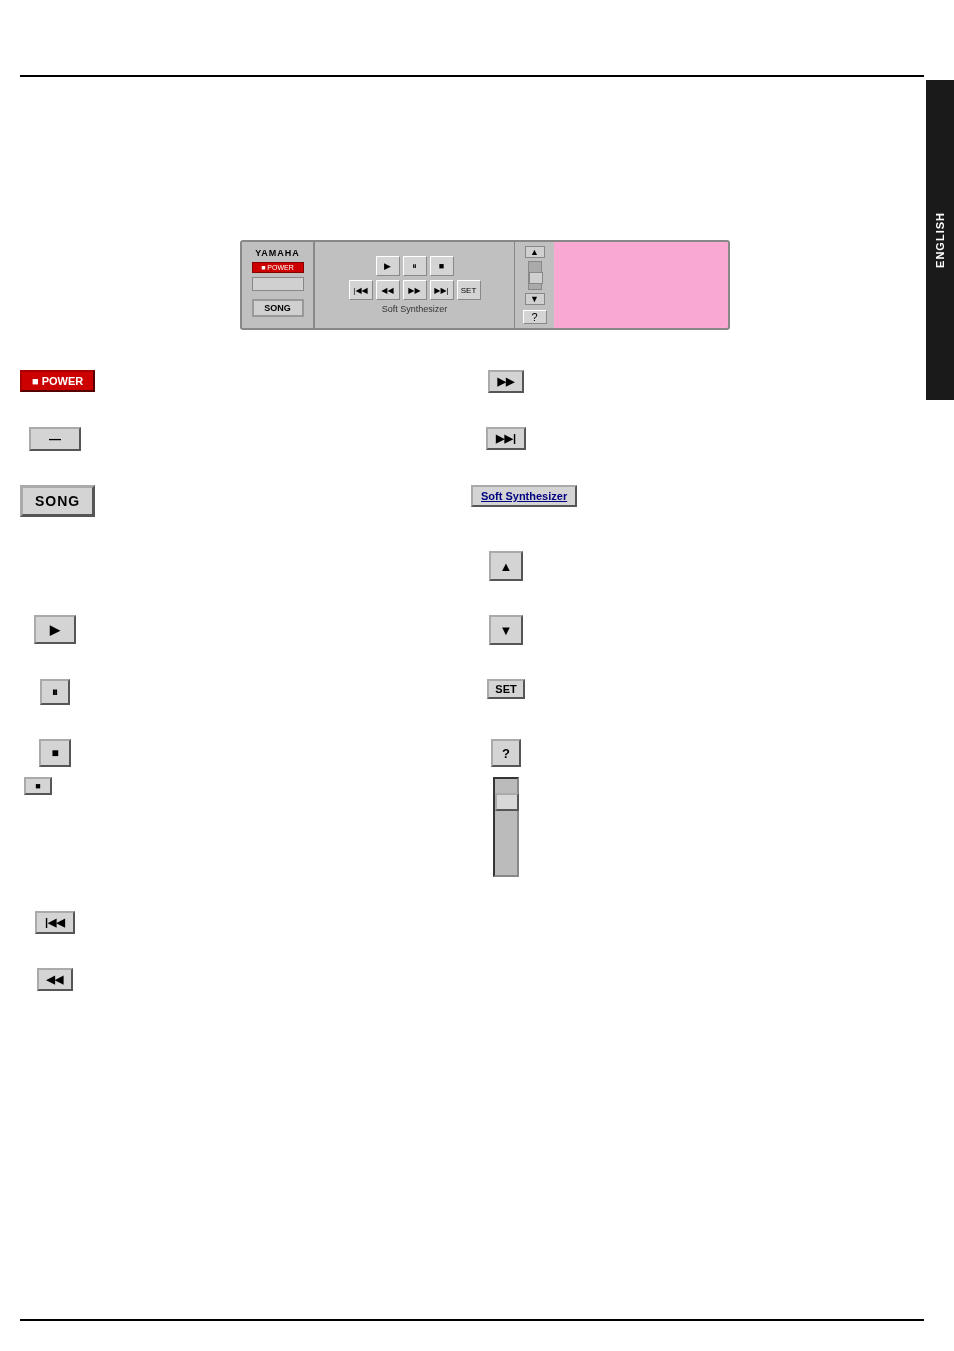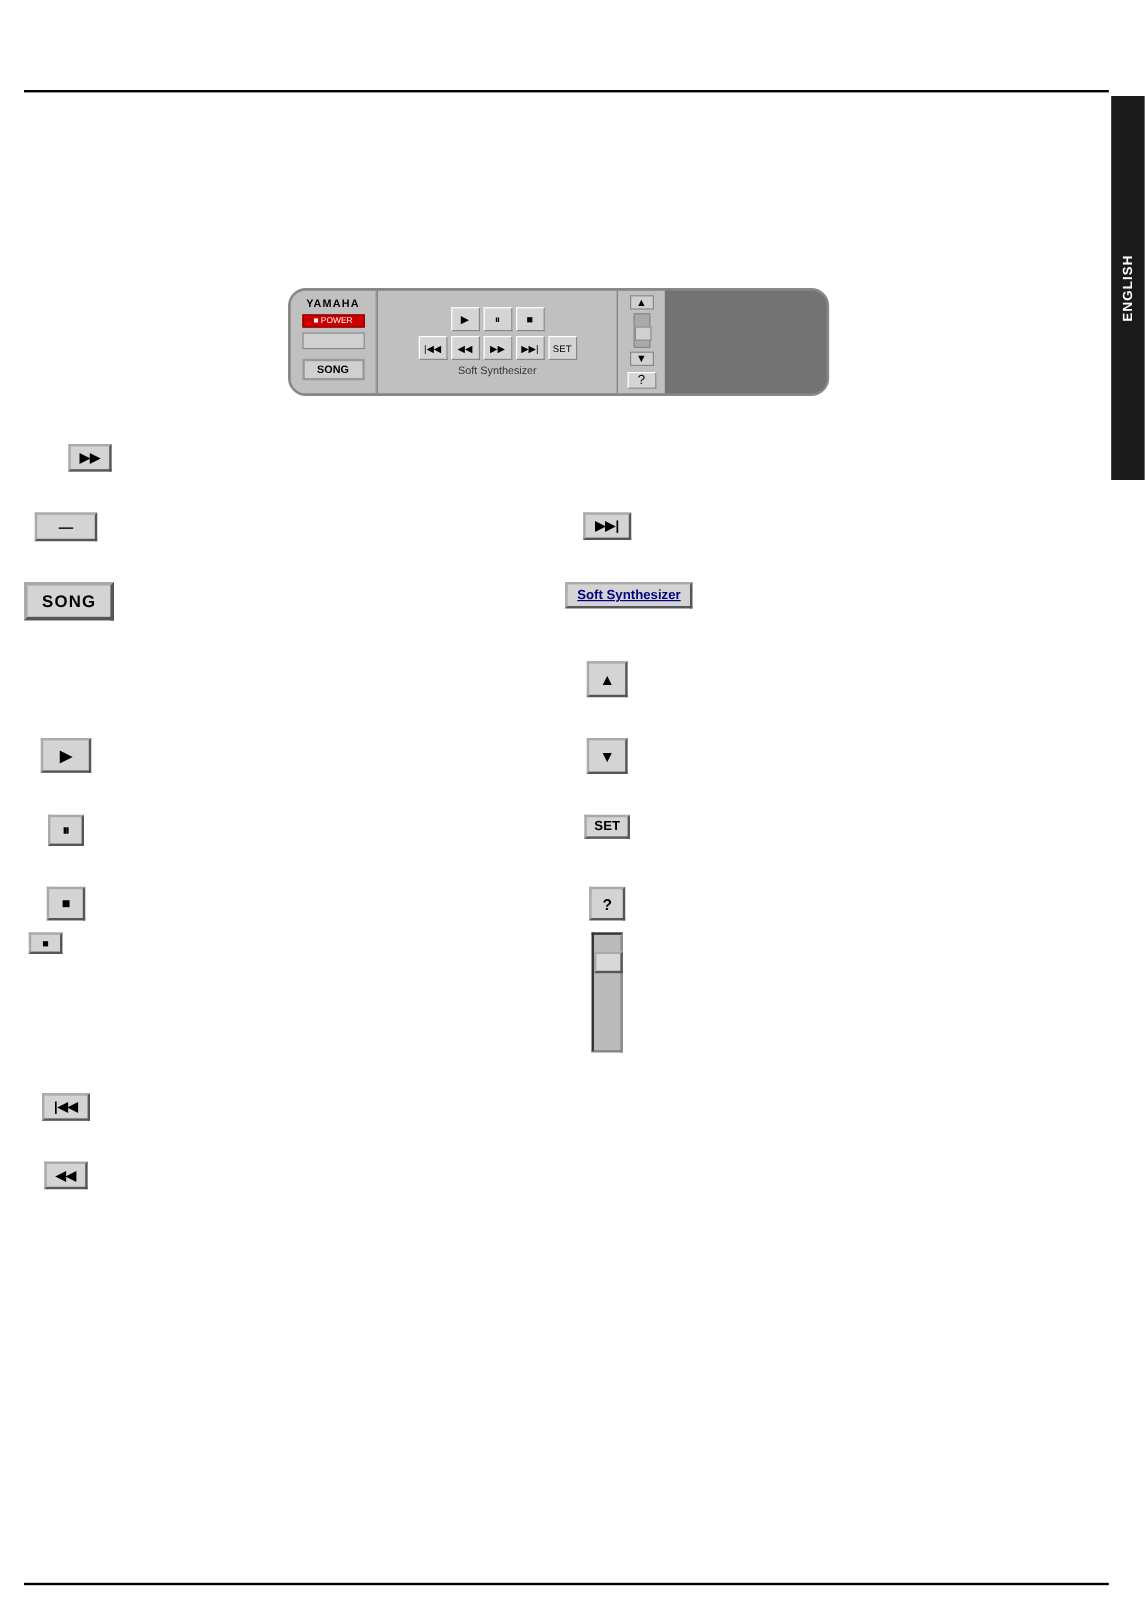--- a/index.html
+++ b/index.html
@@ -59,25 +59,25 @@
       left: 20px;
       right: 32px;
       bottom: 32px;
     }
 
     
     .player-device {
       position: absolute;
       top: 160px;
       left: 220px;
-      width: 451px;
+      width: 490px;
       height: 90px;
-      background: #737373;
+      background: #f9a8d4;
       border: 2px solid #888;
-      border-radius: 15px;
+      border-radius: 3px;
       display: flex;
       align-items: stretch;
       overflow: hidden;
     }
 
     .device-left {
       width: 72px;
       background: #c0c0c0;
       border-right: 1px solid #888;
       display: flex;
@@ -421,20 +421,26 @@
         <div class="vol-slider-thumb"></div>
       </div>
       <div class="arrow-btn-small">▼</div>
       <div class="ctrl-btn" style="font-size:11px;margin-top:2px;">?</div>
     </div>
   </div>
 
   <div style="position:absolute;top:290px;left:0;right:40px;">
 
     <div style="display:grid;grid-template-columns:1fr 1fr;margin-bottom:16px;">
+      <div class="button-entry left-col">
+        <div class="btn-img">
+          <button class="ui-btn ui-btn-power">■ POWER</button>
+        </div>
+        <div class="btn-desc"></div>
+      </div>
       <div class="button-entry right-col">
         <div class="btn-img">
           <button class="ui-btn ui-btn-nav">▶▶</button>
         </div>
         <div class="btn-desc"></div>
       </div>
     </div>
 
     <div style="display:grid;grid-template-columns:1fr 1fr;margin-bottom:16px;">
       <div class="button-entry left-col">

